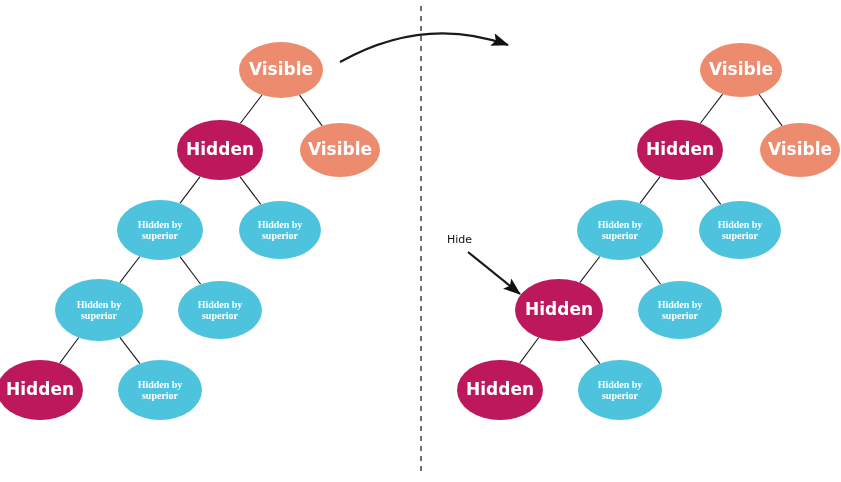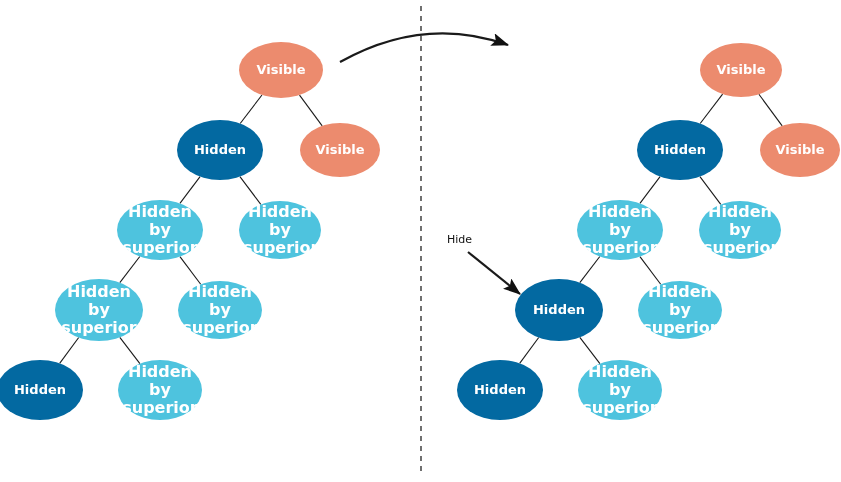--- a/index.html
+++ b/index.html
@@ -38,24 +38,24 @@
     box-sizing: border-box;
     user-select: none;
   }
   .node .lbl {
     display: block;
     width: 100%;
     padding: 0 4px;
     box-sizing: border-box;
   }
   .n-visible  { background: #ec8b6e; }
-  .n-hidden   { background: #0369a1; }
+  .n-hidden   { background: #be185d; }
   .n-bysup    { background: #4ec3de; }
-  .sz-1 { font-size: 13px; }
-  .sz-2 { font-size: 16px; }
+  .sz-1 { font-size: 17px; }
+  .sz-2 { font-size: 10px; font-family: Liberation Serif, serif; }
   .annot {
     position: absolute;
     font-size: 11px;
     color: #111111;
     font-weight: normal;
     white-space: nowrap;
     user-select: none;
   }
 </style>
 </head>

